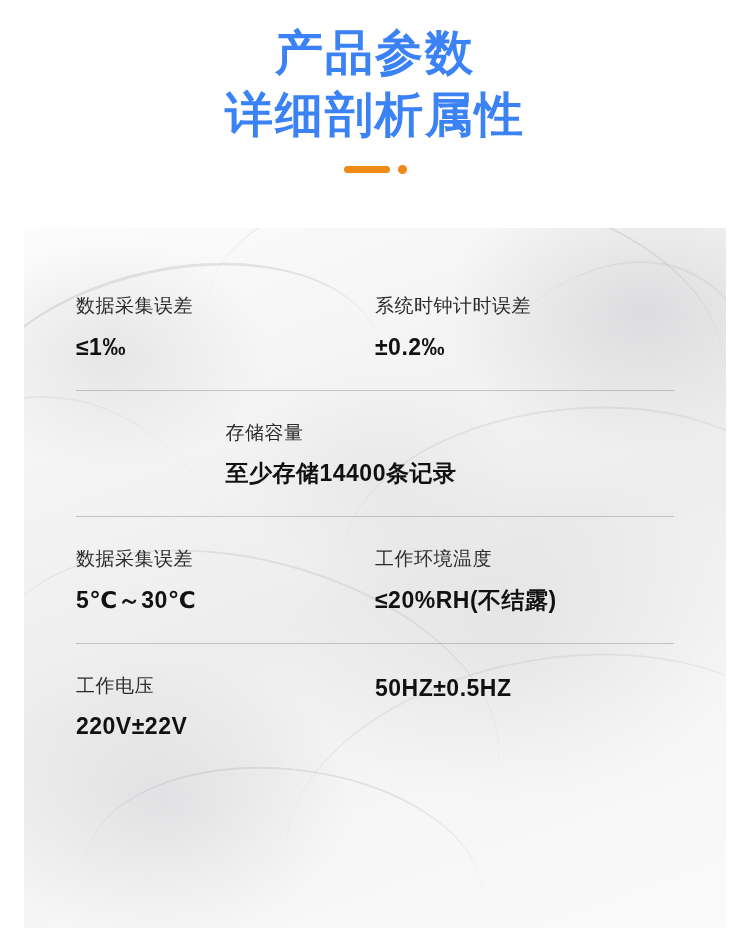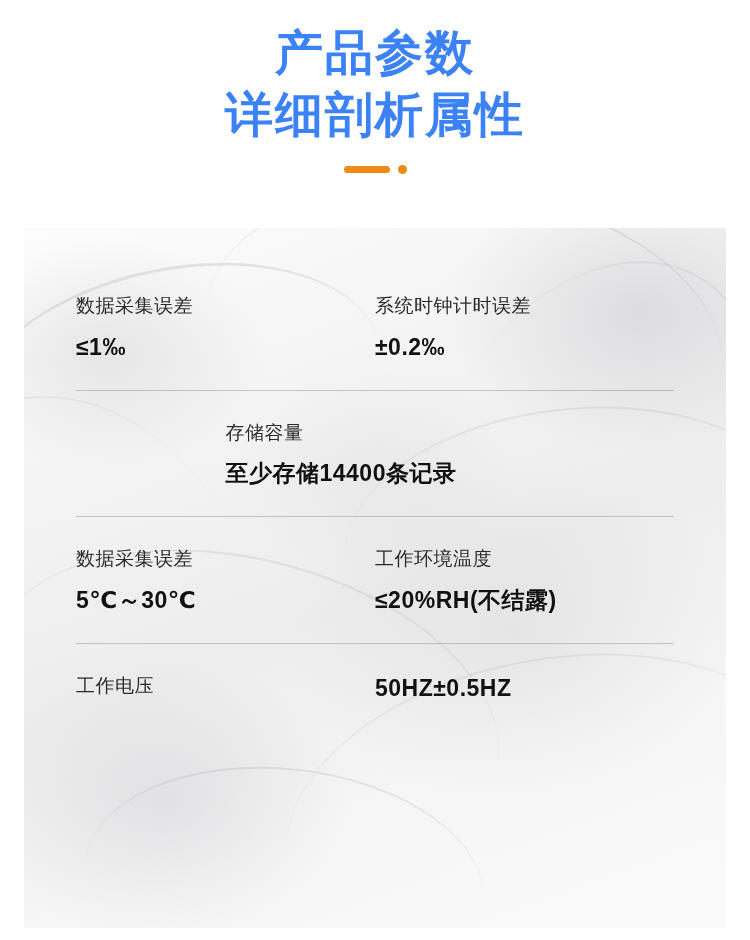--- a/index.html
+++ b/index.html
@@ -178,20 +178,21 @@
         </div>
         <div class="spec-cell">
           <div class="spec-label">工作环境温度</div>
           <div class="spec-value">≤20%RH(不结露)</div>
         </div>
       </div>
 
       <div class="spec-row">
         <div class="spec-cell">
           <div class="spec-label">工作电压</div>
+          <div class="spec-value">220V±22V</div>
         </div>
         <div class="spec-cell">
           <div class="spec-value">50HZ±0.5HZ</div>
         </div>
       </div>
 
     </div>
   </div>
 
 </div>

